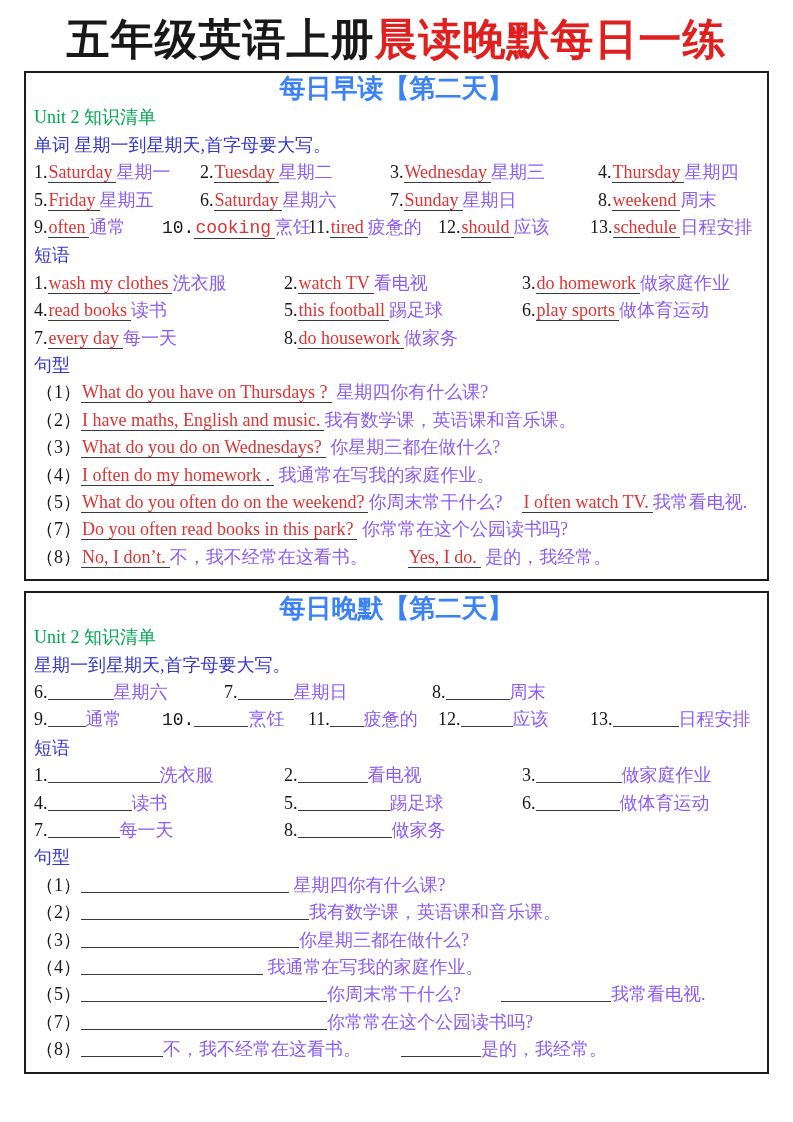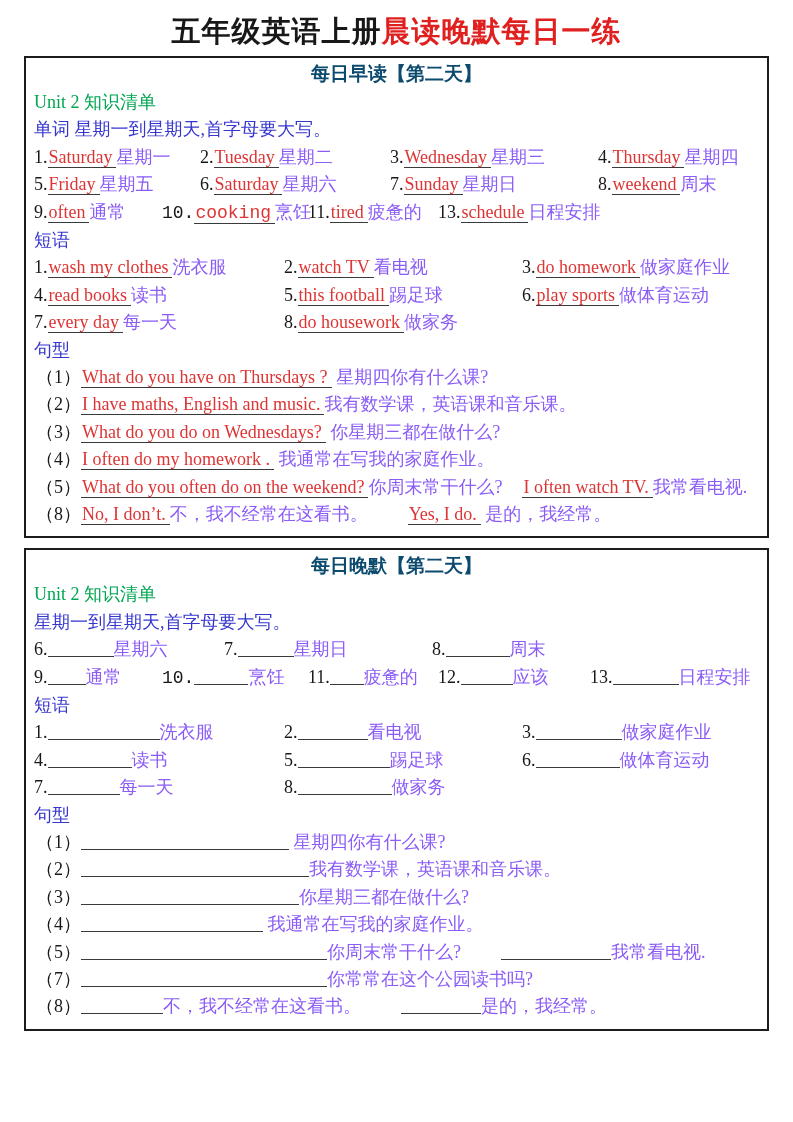--- a/index.html
+++ b/index.html
@@ -6,38 +6,38 @@
   body{
     width:793px;height:1122px;
     font-family:"Liberation Serif","DejaVu Serif",serif;
     color:#181818;
     position:relative;
   }
   .page-title{
     text-align:center;
     font-family:"Liberation Sans","DejaVu Sans",sans-serif;
     font-weight:bold;
-    font-size:29px;
+    font-size:43px;
     letter-spacing:1px;
     margin:16px 0 8px 0;
     line-height:1.1;
     white-space:nowrap;
   }
   .page-title .t-red{color:#e01f1f;}
   .box{
     border:2px solid #1c1c1c;
     margin:0 24px 10px 24px;
     padding:3px 8px 8px 8px;
   }
   .box + .box{margin-top:0;}
   .sec-heading{
     text-align:center;
-    color:#0c4a6e;
+    color:#3b82f6;
     font-weight:bold;
-    font-size:19px;
+    font-size:26px;
     line-height:26px;
     margin-bottom:2px;
   }
   .line{
     font-size:18px;
     line-height:27.4px;
     white-space:nowrap;
   }
   .green{color:#00a651;}
   .blue{color:#3535cf;}
@@ -85,20 +85,21 @@
   <div class="line row">
     <span class="cell wc1"><span class="num">5.</span><span class="en-u">Friday</span><span class="zh">星期五</span></span>
     <span class="cell wc2"><span class="num">6.</span><span class="en-u">Saturday</span><span class="zh">星期六</span></span>
     <span class="cell wc3"><span class="num">7.</span><span class="en-u">Sunday</span><span class="zh">星期日</span></span>
     <span class="cell wc4"><span class="num">8.</span><span class="en-u">weekend</span><span class="zh">周末</span></span>
   </div>
   <div class="line row">
     <span class="cell w3c1"><span class="num">9.</span><span class="en-u">often</span><span class="zh">通常</span></span>
     <span class="cell w3c2"><span class="num">10.</span><span class="en-u">cooking</span><span class="zh">烹饪</span></span>
     <span class="cell w3c3"><span class="num">11.</span><span class="en-u">tired</span><span class="zh">疲惫的</span></span>
+    <span class="cell w3c4"><span class="num">12.</span><span class="en-u">should</span><span class="zh">应该</span></span>
     <span class="cell w3c5"><span class="num">13.</span><span class="en-u">schedule</span><span class="zh">日程安排</span></span>
   </div>
 
   <div class="line blue">短语</div>
   <div class="line row">
     <span class="cell pc1"><span class="num">1.</span><span class="en-u">wash my clothes</span><span class="zh">洗衣服</span></span>
     <span class="cell pc2"><span class="num">2.</span><span class="en-u">watch TV</span><span class="zh">看电视</span></span>
     <span class="cell pc3"><span class="num">3.</span><span class="en-u">do homework</span><span class="zh">做家庭作业</span></span>
   </div>
   <div class="line row">
@@ -110,20 +111,21 @@
     <span class="cell pc1"><span class="num">7.</span><span class="en-u">every day</span><span class="zh">每一天</span></span>
     <span class="cell pc2"><span class="num">8.</span><span class="en-u">do housework</span><span class="zh">做家务</span></span>
   </div>
 
   <div class="line blue">句型</div>
   <div class="line pat"><span class="num">（1）</span><span class="en-u">What do you have on Thursdays ?</span> <span class="zh">星期四你有什么课?</span></div>
   <div class="line pat"><span class="num">（2）</span><span class="en-u">I have maths, English and music.</span><span class="zh">我有数学课，英语课和音乐课。</span></div>
   <div class="line pat"><span class="num">（3）</span><span class="en-u">What do you do on Wednesdays?</span> <span class="zh">你星期三都在做什么?</span></div>
   <div class="line pat"><span class="num">（4）</span><span class="en-u">I often do my homework .</span> <span class="zh">我通常在写我的家庭作业。</span></div>
   <div class="line pat"><span class="num">（5）</span><span class="en-u">What do you often do on the weekend?</span><span class="zh">你周末常干什么?</span><span class="sp20"></span><span class="en-u">I often watch TV.</span><span class="zh">我常看电视.</span></div>
+  <div class="line pat"><span class="num">（7）</span><span class="en-u">Do you often read books in this park?</span> <span class="zh">你常常在这个公园读书吗?</span></div>
   <div class="line pat"><span class="num">（8）</span><span class="en-u">No, I don’t.</span><span class="zh">不，我不经常在这看书。</span><span class="sp40"></span><span class="en-u">Yes, I do.</span> <span class="zh">是的，我经常。</span></div>
 </div>
 
 <div class="box">
   <div class="sec-heading">每日晚默【第二天】</div>
   <div class="line green">Unit 2  知识清单</div>
   <div class="line blue">星期一到星期天,首字母要大写。</div>
 
   <div class="line row">
     <span class="cell wc2"><span class="num">6.</span><span class="blank" style="width:66px"></span><span class="zh">星期六</span></span>

